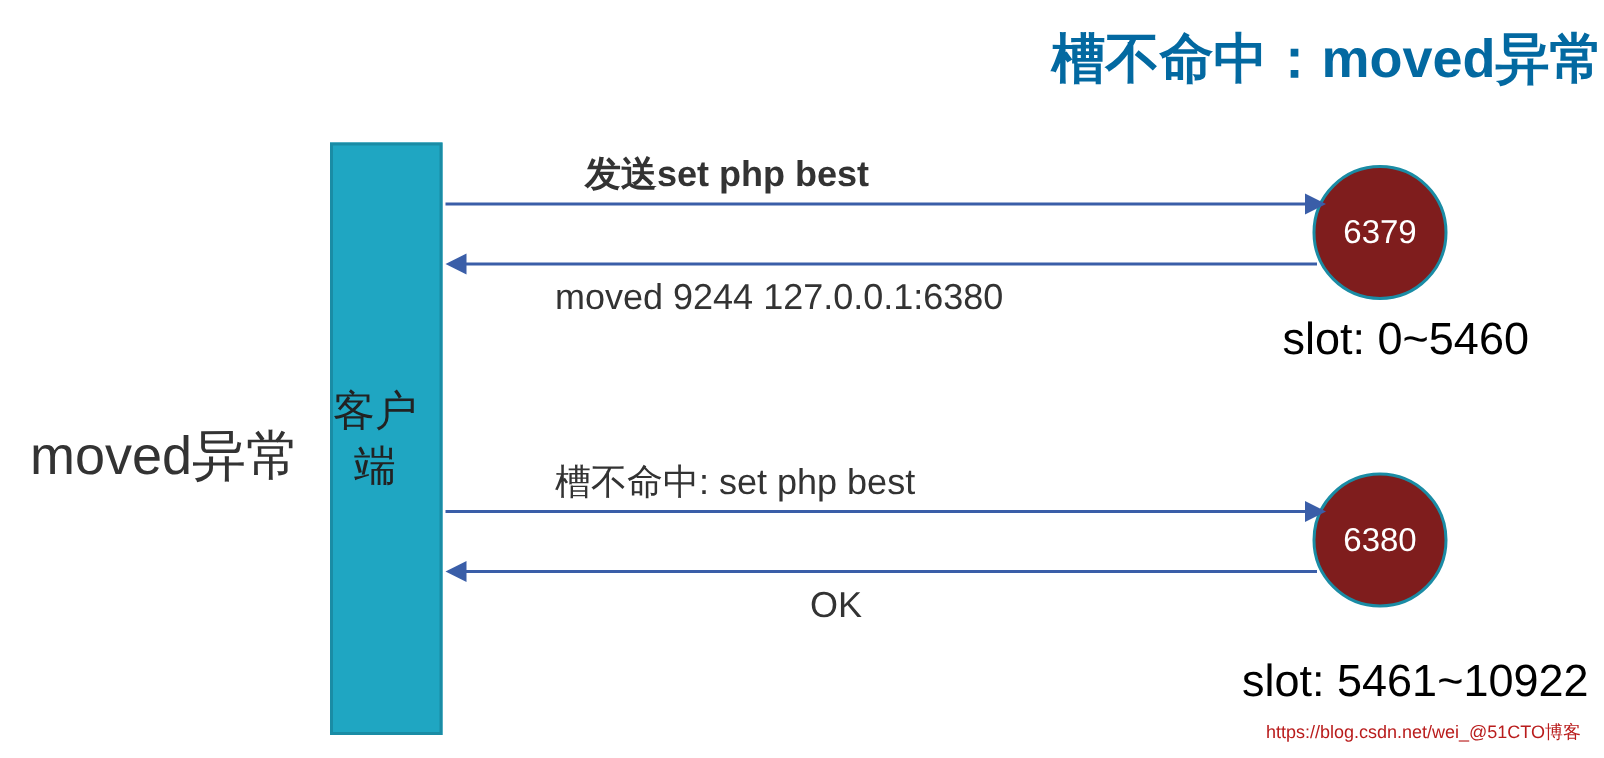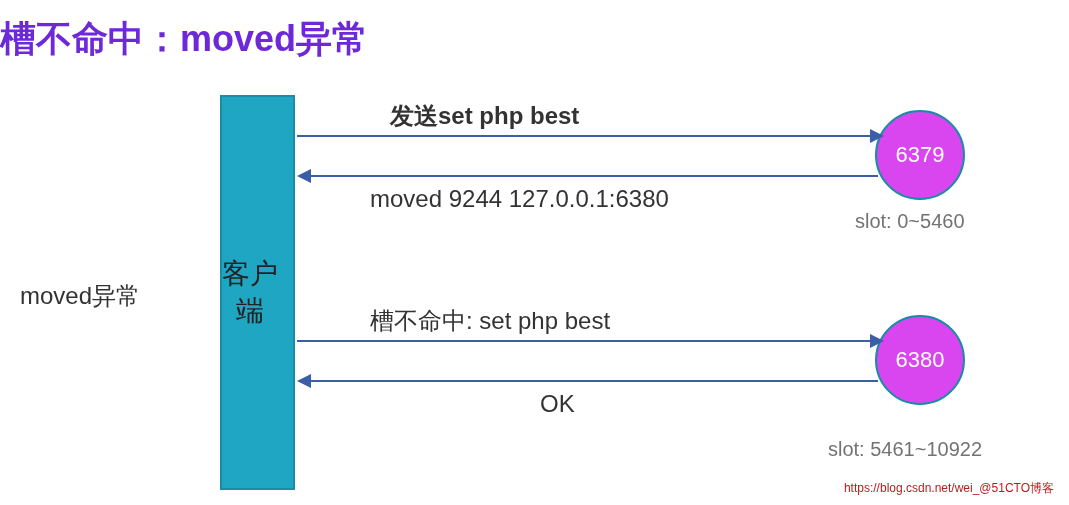--- a/index.html
+++ b/index.html
@@ -8,30 +8,30 @@
       height: 505px;
       background: #ffffff;
       position: relative;
       font-family: "Microsoft YaHei", "SimSun", sans-serif;
     }
     .title {
       position: absolute;
       top: 15px;
       left: 0;
       width: 100%;
-      text-align: left;
+      text-align: right;
       font-size: 36px;
       font-weight: bold;
-      color: #6d28d9;
+      color: #0369a1;
     }
     .left-label {
       position: absolute;
       left: 20px;
       top: 280px;
-      font-size: 24px;
+      font-size: 36px;
       color: #333;
     }
     .client-box {
       position: absolute;
       left: 220px;
       top: 95px;
       width: 75px;
       height: 395px;
       background: #1fa6c2;
       border: 2px solid #1a8ca5;
@@ -44,34 +44,34 @@
       color: #222;
       text-align: center;
       line-height: 1.3;
       writing-mode: horizontal-tb;
     }
     .node-circle {
       position: absolute;
       width: 90px;
       height: 90px;
       border-radius: 50%;
-      background: #d946ef;
+      background: #7f1d1d;
       border: 2px solid #1a8ca5;
       display: flex;
       align-items: center;
       justify-content: center;
       color: #fff;
       font-size: 22px;
     }
     .node1 { left: 875px; top: 110px; }
     .node2 { left: 875px; top: 315px; }
     .slot-label {
       position: absolute;
-      font-size: 20px;
-      color: #737373;
+      font-size: 30px;
+      color: #000000;
     }
     .slot1 { left: 855px; top: 210px; }
     .slot2 { left: 828px; top: 418px; margin-top: 20px; }
     .arrow-line {
       position: absolute;
       height: 2px;
       background: #3a5ea8;
     }
     .arrow-head-right {
       position: absolute;

